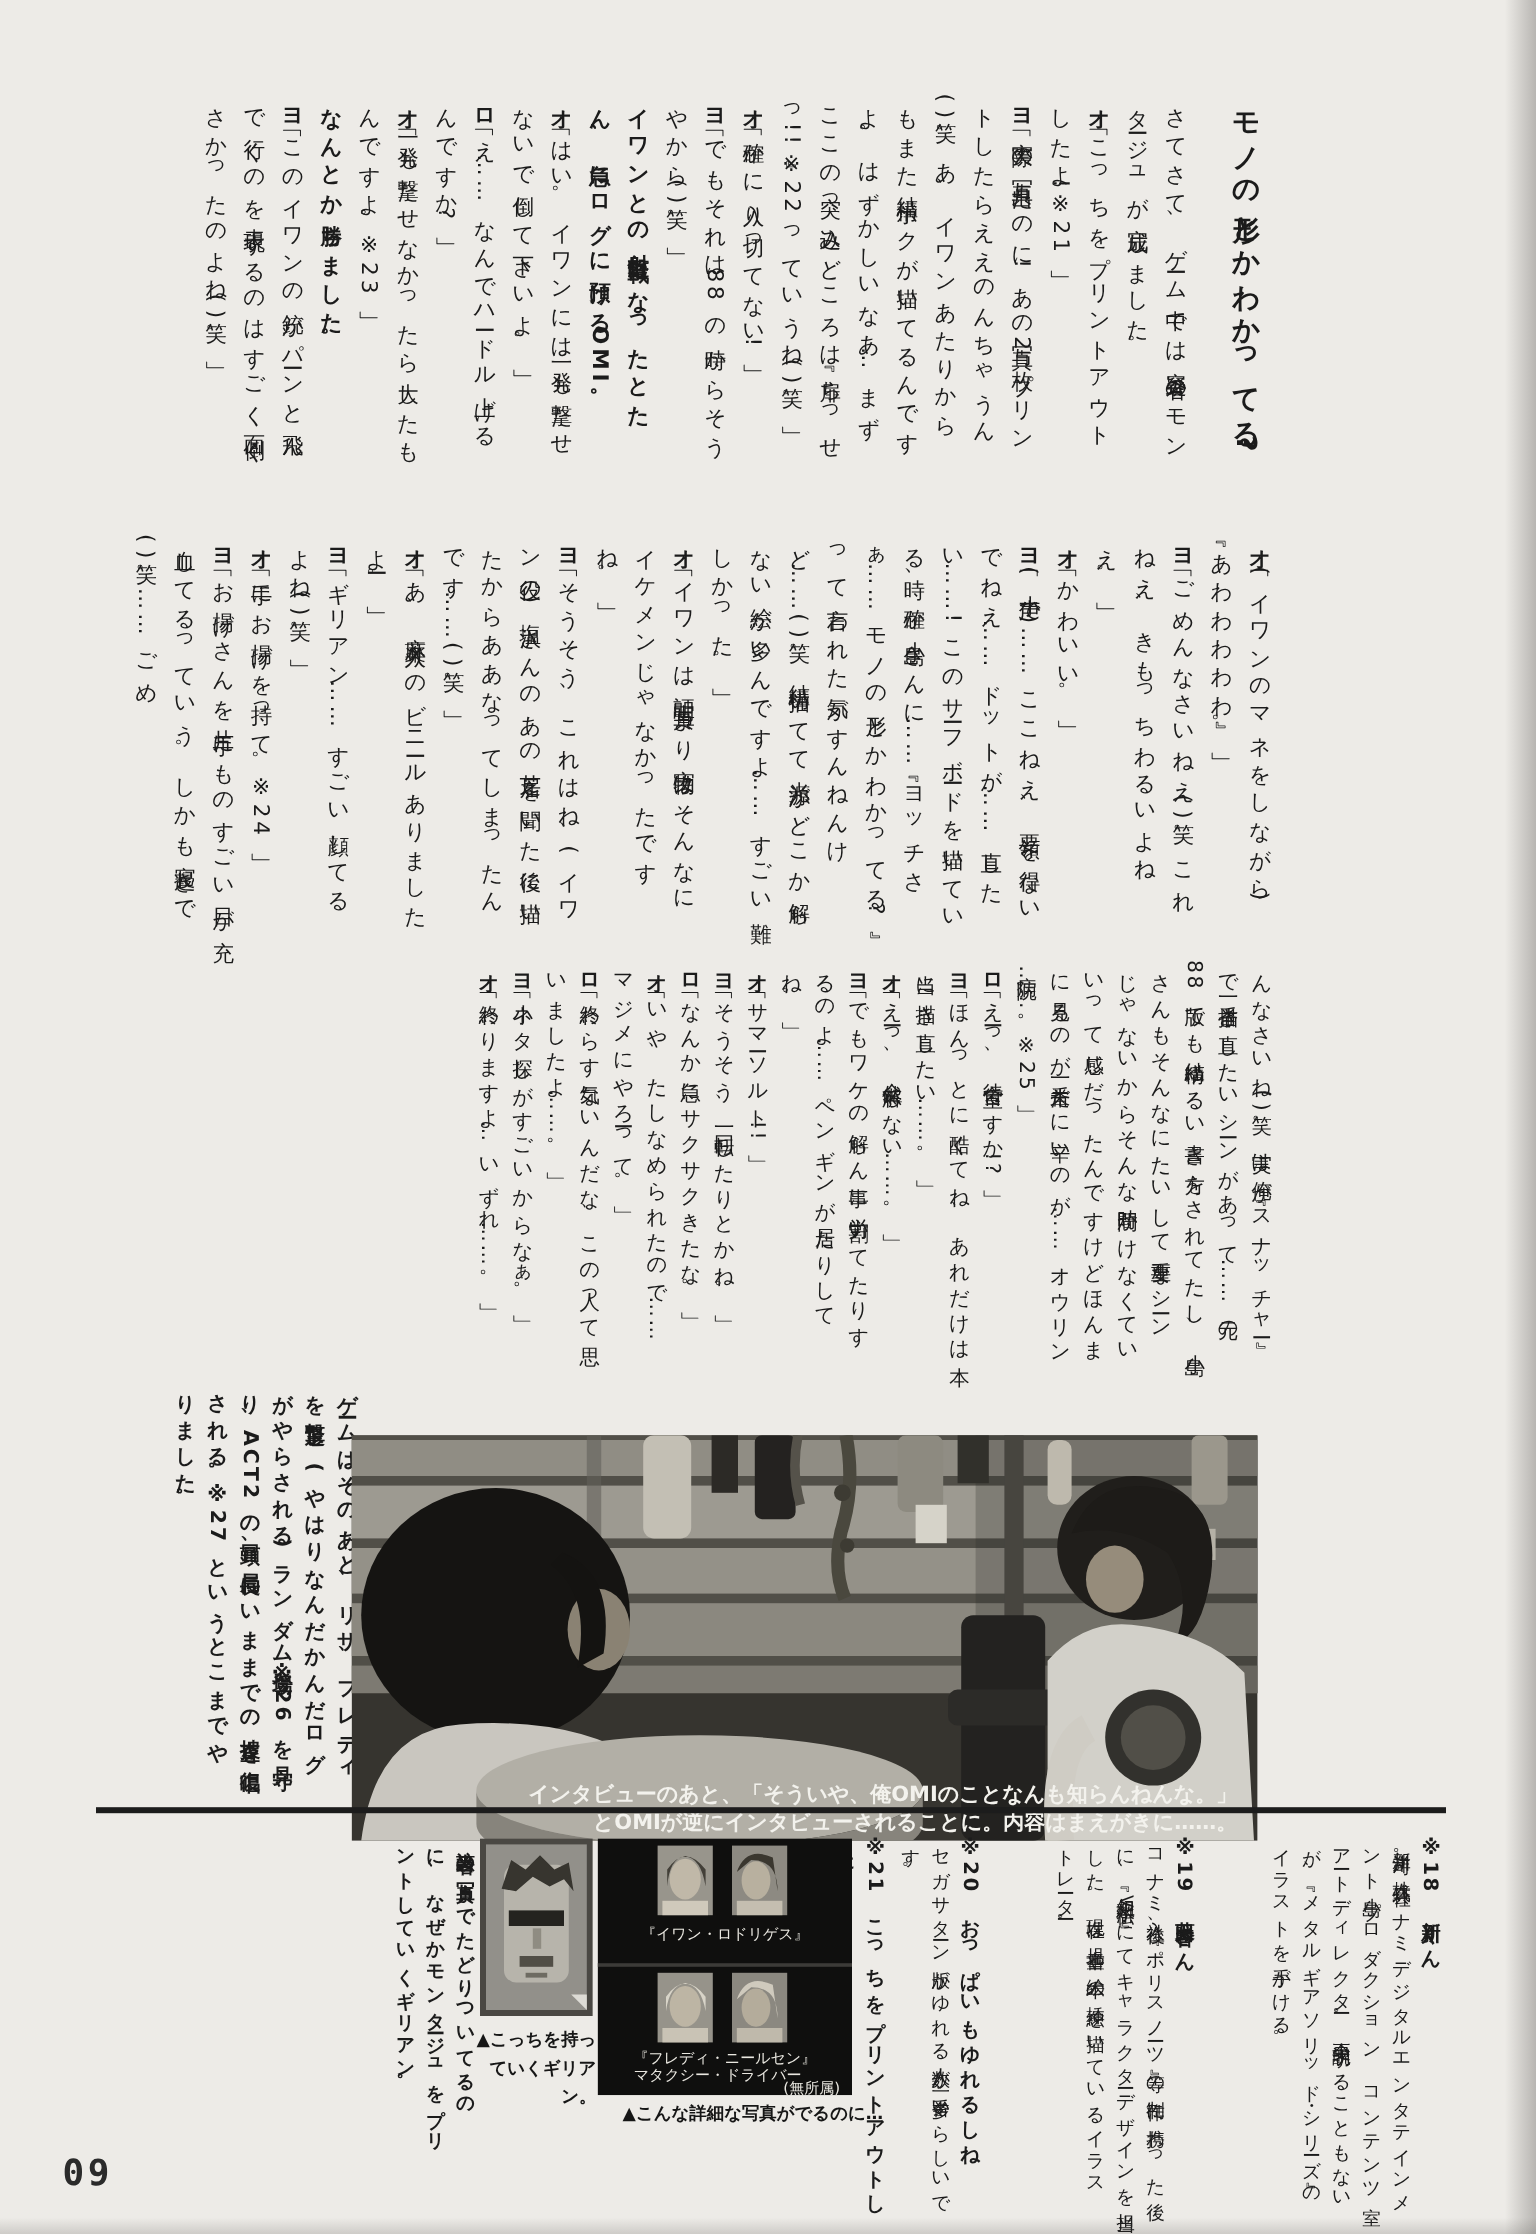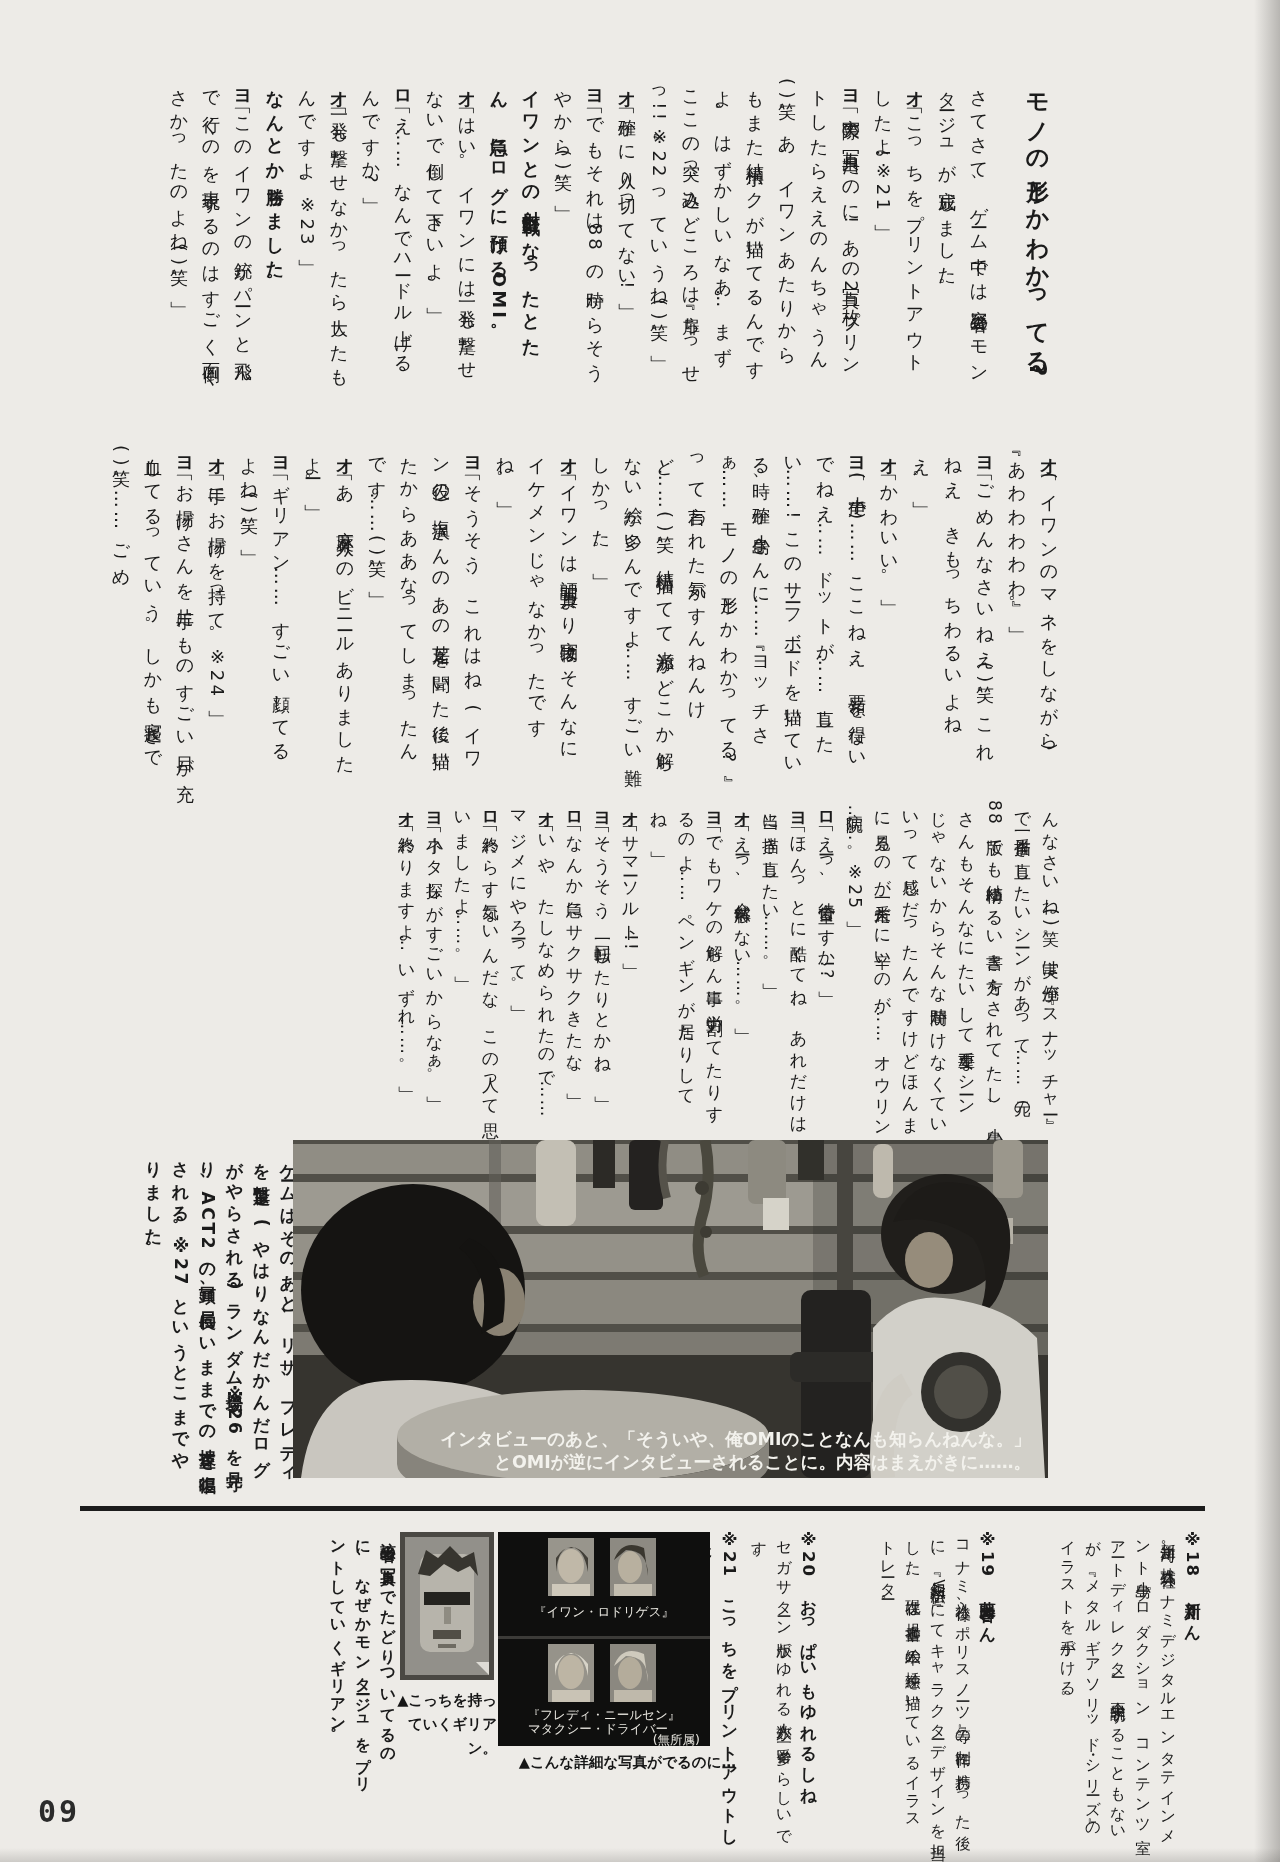--- a/index.html
+++ b/index.html
@@ -18,25 +18,25 @@
     letter-spacing:2px !important; margin-left:16px !important;
   }
   .narr { font-weight:700; }
   .spk  { font-weight:800; }
   .sidenote { font-size:17px; letter-spacing:2.6px; line-height:27px; font-weight:700; }
   .fn { font-size:15.5px; letter-spacing:2px; line-height:25px; }
   .fn .fn-head { font-weight:800; font-size:16.5px; }
   .fn .fn-gap { display:inline-block; height:10px; }
   .rule { position:absolute; background:#1c1c1c; }
   .hcap { position:absolute; font-weight:700; font-size:14.5px; line-height:24px; color:#161616;text-align:right; }
-  .photo-wrap { position:absolute; left:293px; top:1140px; width:755px; height:438px; }
+  .photo-wrap { position:absolute; left:293px; top:1196px; width:755px; height:438px; }
   .shot-wrap  { position:absolute; left:498px; top:1532px; width:212px; height:214px; }
   .montage-wrap { position:absolute; left:400px; top:1532px; width:94px; height:148px; }
   .pagenum {
-    position:absolute; left:38px; top:1794px;
+    position:absolute; left:52px; top:1794px;
     font-family:"DejaVu Sans Mono","Liberation Mono",monospace;
     font-weight:700; font-size:30px; letter-spacing:3px; color:#2b2b2b;
   }
   .edge-right {
     position:absolute; right:0; top:0; width:26px; height:100%;
     background:linear-gradient(to right, rgba(0,0,0,0), rgba(60,58,55,0.30));
   }
   .edge-bottom {
     position:absolute; left:0; bottom:0; width:100%; height:14px;
     background:linear-gradient(to bottom, rgba(0,0,0,0), rgba(60,58,55,0.18));

